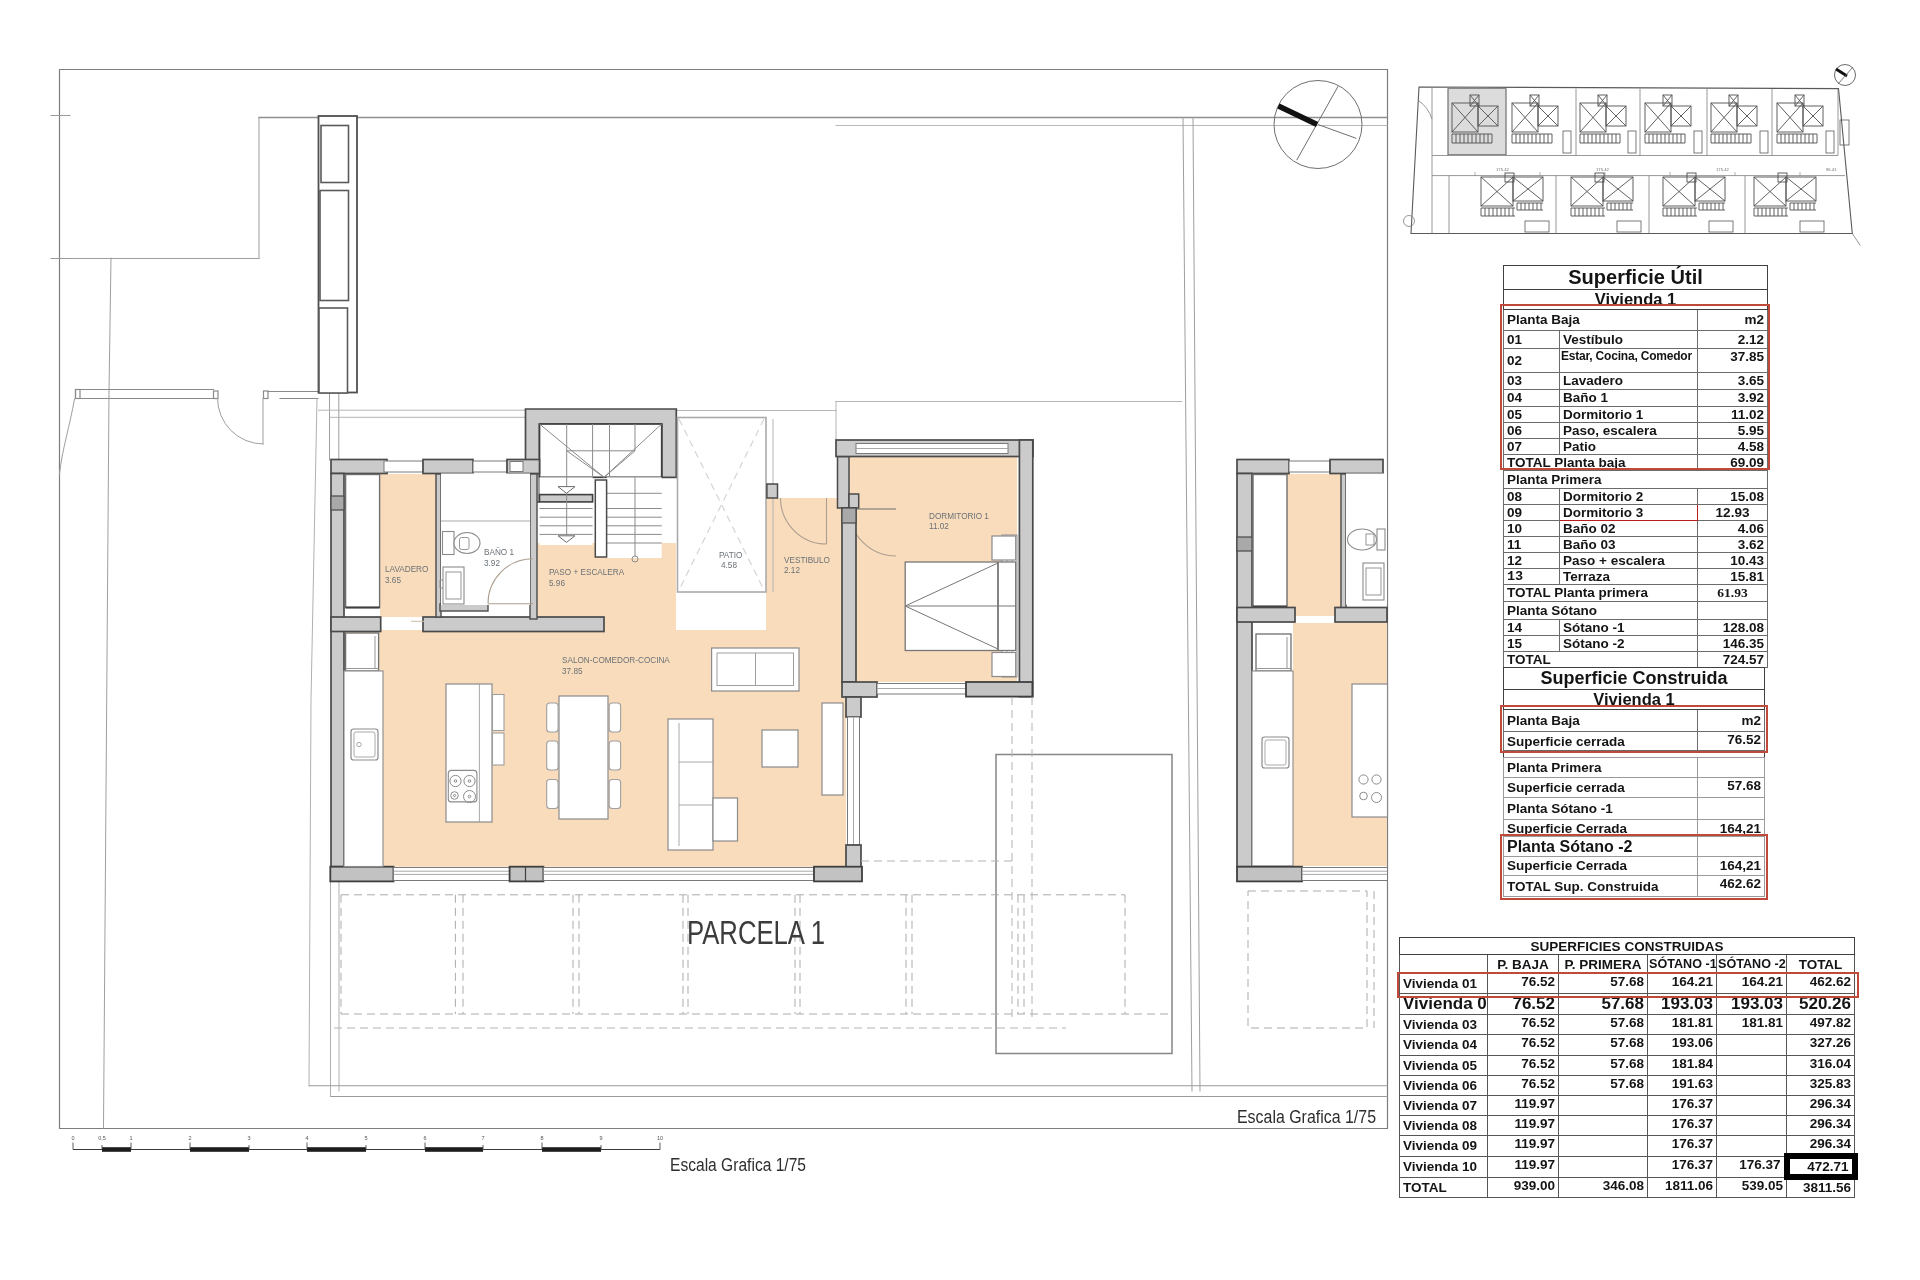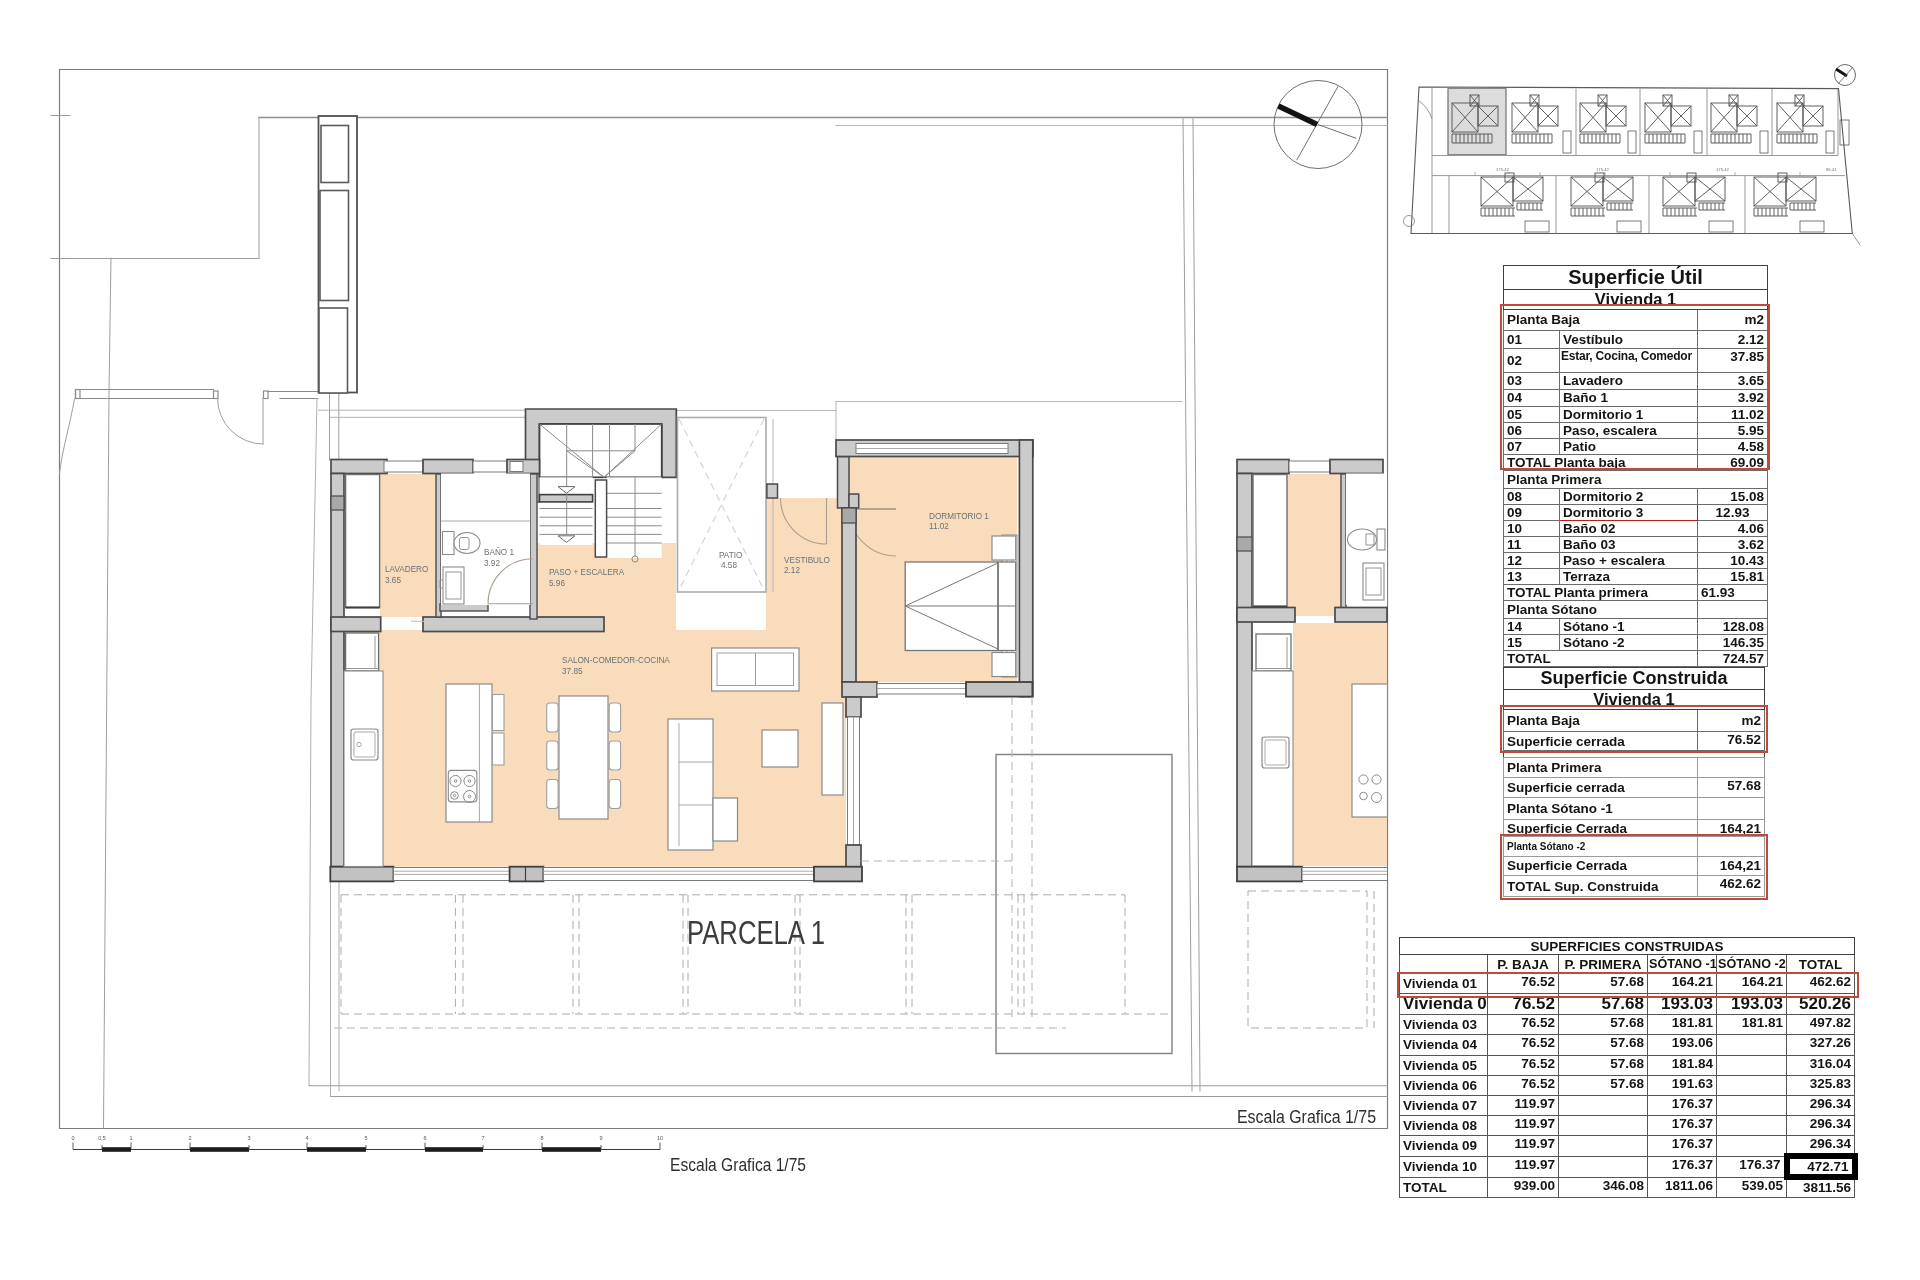--- a/index.html
+++ b/index.html
@@ -668,27 +668,27 @@
         <td style="border:1px solid #6b6b6b;">11</td>
         <td style="border:1px solid #6b6b6b;">Baño 03</td>
         <td style="border:1px solid #6b6b6b;text-align:right;">3.62</td>
       </tr>
   <tr style="height:16px;font-size:13.5px;font-weight:bold;">
         <td style="border:1px solid #6b6b6b;">12</td>
         <td style="border:1px solid #6b6b6b;">Paso + escalera</td>
         <td style="border:1px solid #6b6b6b;text-align:right;">10.43</td>
       </tr>
   <tr style="height:16px;font-size:13.5px;font-weight:bold;">
-        <td style="border:1px solid #6b6b6b;">13</td>
+        <td style="border:1px solid #6b6b6b;font-family:Liberation Mono, monospace;">13</td>
         <td style="border:1px solid #6b6b6b;">Terraza</td>
         <td style="border:1px solid #6b6b6b;text-align:right;">15.81</td>
       </tr>
   <tr style="height:16px;font-size:13.5px;font-weight:bold;">
         <td colspan="2" style="border:1px solid #6b6b6b;">TOTAL Planta primera</td>
-        <td style="border:1px solid #6b6b6b;text-align:left;">61.93</td>
+        <td style="border:1px solid #6b6b6b;text-align:center;font-family:Liberation Serif, serif;">61.93</td>
       </tr>
   <tr style="height:18px;font-size:13.5px;font-weight:bold;">
         <td colspan="2" style="border:1px solid #6b6b6b;">Planta Sótano</td>
         <td style="border:1px solid #6b6b6b;"></td>
       </tr>
   <tr style="height:15px;font-size:13.5px;font-weight:bold;">
         <td style="border:1px solid #6b6b6b;">14</td>
         <td style="border:1px solid #6b6b6b;">Sótano -1</td>
         <td style="border:1px solid #6b6b6b;text-align:right;">128.08</td>
       </tr>
@@ -738,21 +738,21 @@
         <td style="border:1px solid #9a9a9a;text-align:right;vertical-align:top;">57.68</td>
       </tr>
   <tr style="height:22.3px;font-size:13.5px;font-weight:bold;">
         <td style="border:1px solid #9a9a9a;">Planta Sótano -1</td>
         <td style="border:1px solid #9a9a9a;"></td>
       </tr>
   <tr style="height:17.3px;font-size:13.5px;font-weight:bold;">
         <td style="border:1px solid #9a9a9a;">Superficie Cerrada</td>
         <td style="border:1px solid #9a9a9a;text-align:right;">164,21</td>
       </tr>
-  <tr style="height:19.3px;font-size:10px;font-weight:bold;">
+  <tr style="height:19.3px;font-size:16px;font-weight:bold;">
         <td style="border:1px solid #9a9a9a;">Planta Sótano -2</td>
         <td style="border:1px solid #9a9a9a;"></td>
       </tr>
   <tr style="height:19.3px;font-size:13.5px;font-weight:bold;">
         <td style="border:1px solid #9a9a9a;">Superficie Cerrada</td>
         <td style="border:1px solid #9a9a9a;text-align:right;">164,21</td>
       </tr>
   <tr style="height:21.3px;font-size:13.5px;font-weight:bold;">
         <td style="border:1px solid #9a9a9a;">TOTAL Sup. Construida</td>
         <td style="border:1px solid #9a9a9a;text-align:right;vertical-align:top;">462.62</td>

